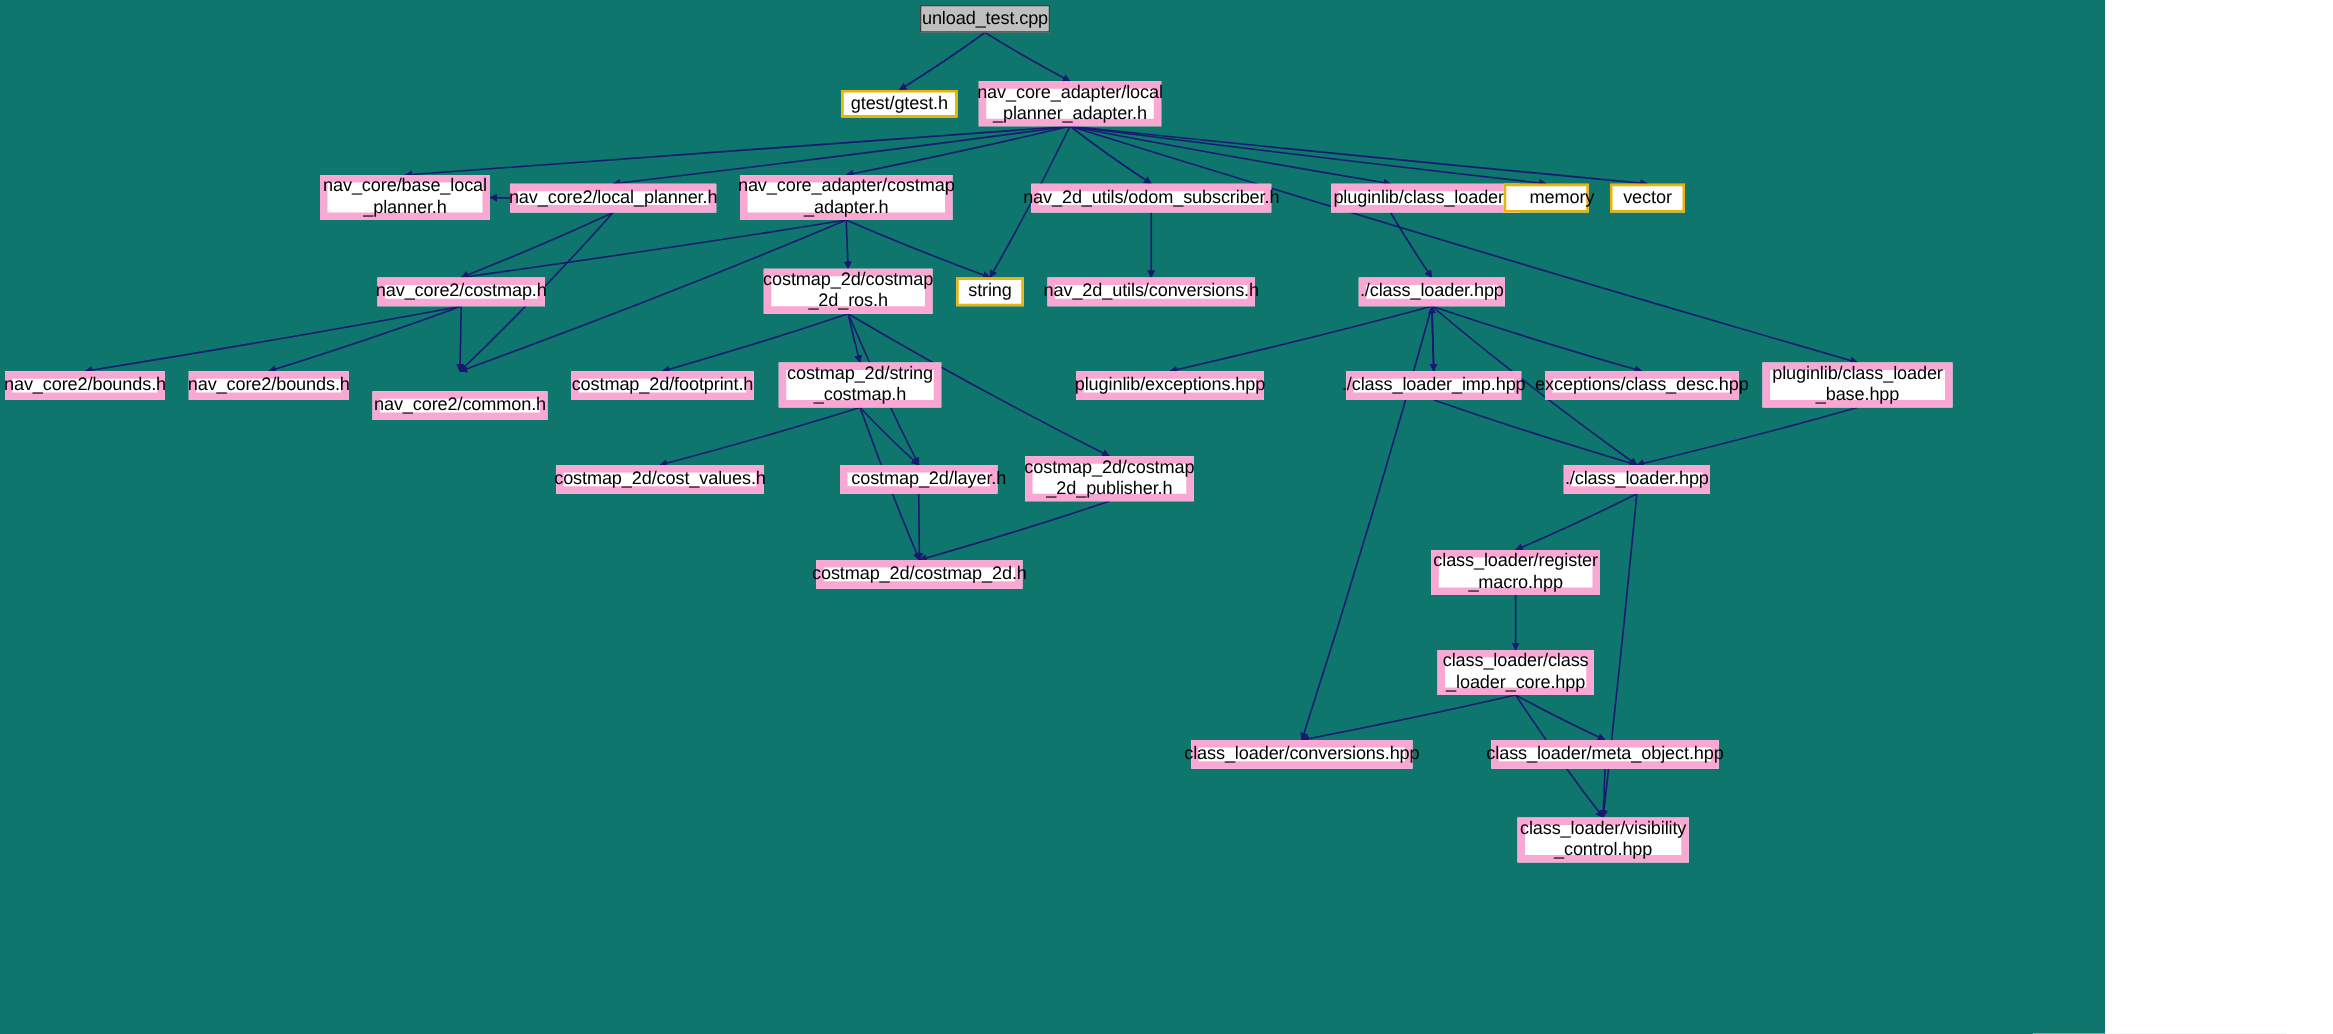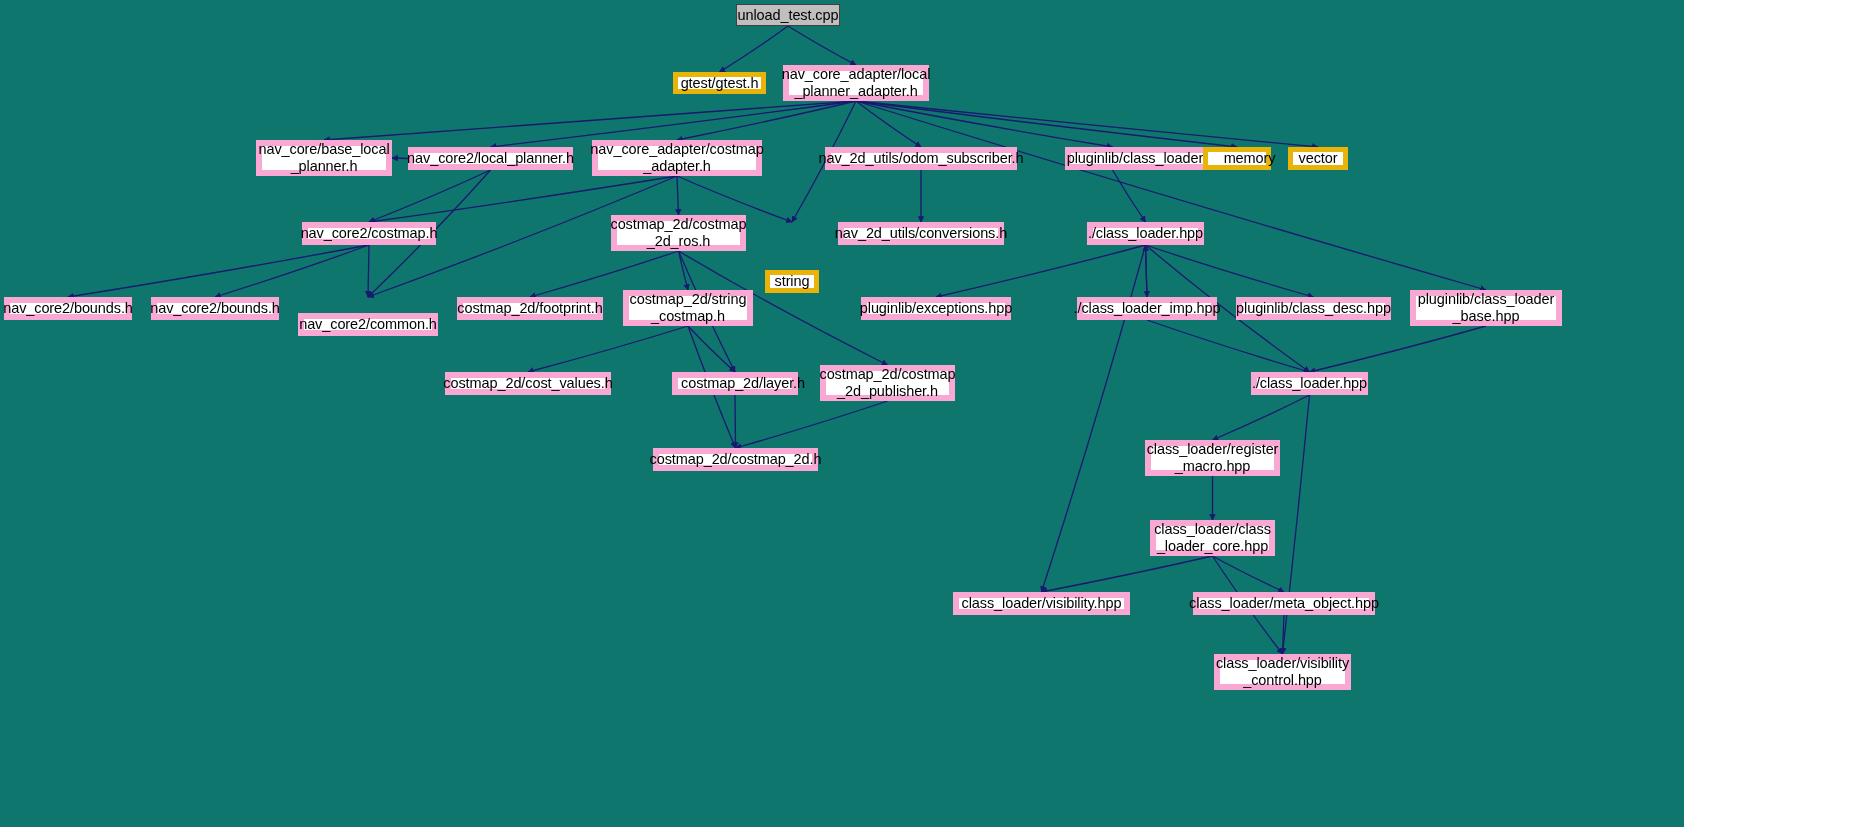--- a/index.html
+++ b/index.html
@@ -41,21 +41,21 @@
     cursor: pointer;
   }
   .node.root {
     background: #bfbfbf;
     border: 1px solid #404040;
   }
   .node.hdr {
     border: 6px solid #f9a8d4;
   }
   .node.sys {
-    border: 5px solid #eab308;
+    border: 2px solid #eab308;
   }
 </style>
 </head>
 <body>
 
 <div id="graph">
   <svg id="edges" viewBox="0 0 1866 827">
     <defs>
       <marker id="arrow" viewBox="0 0 10 10" refX="9" refY="5" markerWidth="5" markerHeight="5" orient="auto-start-reverse">
         <path d="M 0 0 L 10 5 L 0 10 z" fill="#191970"></path>
@@ -121,42 +121,42 @@
       <div class="node hdr" style="left: 408px; top: 147px; width: 165px; height: 23px;">nav_core2/local_planner.h</div>
       <div class="node hdr" style="left: 592px; top: 140px; width: 170px; height: 36px;">nav_core_adapter/costmap
 _adapter.h</div>
       <div class="node hdr" style="left: 825px; top: 147px; width: 192px; height: 23px;">nav_2d_utils/odom_subscriber.h</div>
       <div class="node hdr" style="left: 1037px; top: 147px; width: 151px; height: 23px; margin-left: 28px;">pluginlib/class_loader.h</div>
       <div class="node sys" style="left: 1203px; top: 147px; width: 68px; height: 23px; padding-left: 28px;">memory</div>
       <div class="node sys" style="left: 1288px; top: 147px; width: 60px; height: 23px;">vector</div>
       <div class="node hdr" style="left: 302px; top: 222px; width: 134px; height: 23px;">nav_core2/costmap.h</div>
       <div class="node hdr" style="left: 611px; top: 215px; width: 135px; height: 36px;">costmap_2d/costmap
 _2d_ros.h</div>
-      <div class="node sys" style="left: 765px; top: 222px; width: 54px; height: 23px; margin-top: 48px;">string</div>
+      <div class="node sys" style="left: 765px; top: 222px; width: 54px; height: 23px;">string</div>
       <div class="node hdr" style="left: 838px; top: 222px; width: 166px; height: 23px;">nav_2d_utils/conversions.h</div>
       <div class="node hdr" style="left: 1087px; top: 222px; width: 117px; height: 23px;">./class_loader.hpp</div>
       <div class="node hdr" style="left: 4px; top: 297px; width: 128px; height: 23px;">nav_core2/bounds.h</div>
       <div class="node hdr" style="left: 151px; top: 297px; width: 128px; height: 23px;">nav_core2/bounds.h</div>
       <div class="node hdr" style="left: 298px; top: 297px; width: 140px; height: 23px; margin-top: 16px;">nav_core2/common.h</div>
       <div class="node hdr" style="left: 457px; top: 297px; width: 146px; height: 23px;">costmap_2d/footprint.h</div>
       <div class="node hdr" style="left: 623px; top: 290px; width: 130px; height: 36px;">costmap_2d/string
 _costmap.h</div>
       <div class="node hdr" style="left: 861px; top: 297px; width: 150px; height: 23px;">pluginlib/exceptions.hpp</div>
       <div class="node hdr" style="left: 1077px; top: 297px; width: 140px; height: 23px;">./class_loader_imp.hpp</div>
-      <div class="node hdr" style="left: 1236px; top: 297px; width: 155px; height: 23px;">pluginlib/class_desc.hpp</div>
+      <div class="node hdr" style="left: 1236px; top: 297px; width: 155px; height: 23px;">exceptions/class_desc.hpp</div>
       <div class="node hdr" style="left: 1410px; top: 290px; width: 152px; height: 36px;">pluginlib/class_loader
 _base.hpp</div>
       <div class="node hdr" style="left: 445px; top: 372px; width: 166px; height: 23px;">costmap_2d/cost_values.h</div>
       <div class="node hdr" style="left: 672px; top: 372px; width: 126px; height: 23px; padding-left: 19px;">costmap_2d/layer.h</div>
       <div class="node hdr" style="left: 820px; top: 365px; width: 135px; height: 36px;">costmap_2d/costmap
 _2d_publisher.h</div>
       <div class="node hdr" style="left: 1251px; top: 372px; width: 117px; height: 23px;">./class_loader.hpp</div>
       <div class="node hdr" style="left: 653px; top: 448px; width: 165px; height: 23px;">costmap_2d/costmap_2d.h</div>
       <div class="node hdr" style="left: 1145px; top: 440px; width: 135px; height: 36px;">class_loader/register
 _macro.hpp</div>
       <div class="node hdr" style="left: 1150px; top: 520px; width: 125px; height: 36px;">class_loader/class
 _loader_core.hpp</div>
-      <div class="node hdr" style="left: 953px; top: 592px; width: 177px; height: 23px;">class_loader/visibility.hpp</div>
+      <div class="node hdr" style="left: 953px; top: 592px; width: 177px; height: 23px;">class_loader/conversions.hpp</div>
       <div class="node hdr" style="left: 1193px; top: 592px; width: 182px; height: 23px;">class_loader/meta_object.hpp</div>
       <div class="node hdr" style="left: 1214px; top: 654px; width: 137px; height: 36px;">class_loader/visibility
 _control.hpp</div>
     </div>
 </div>
 
 </body></html>

